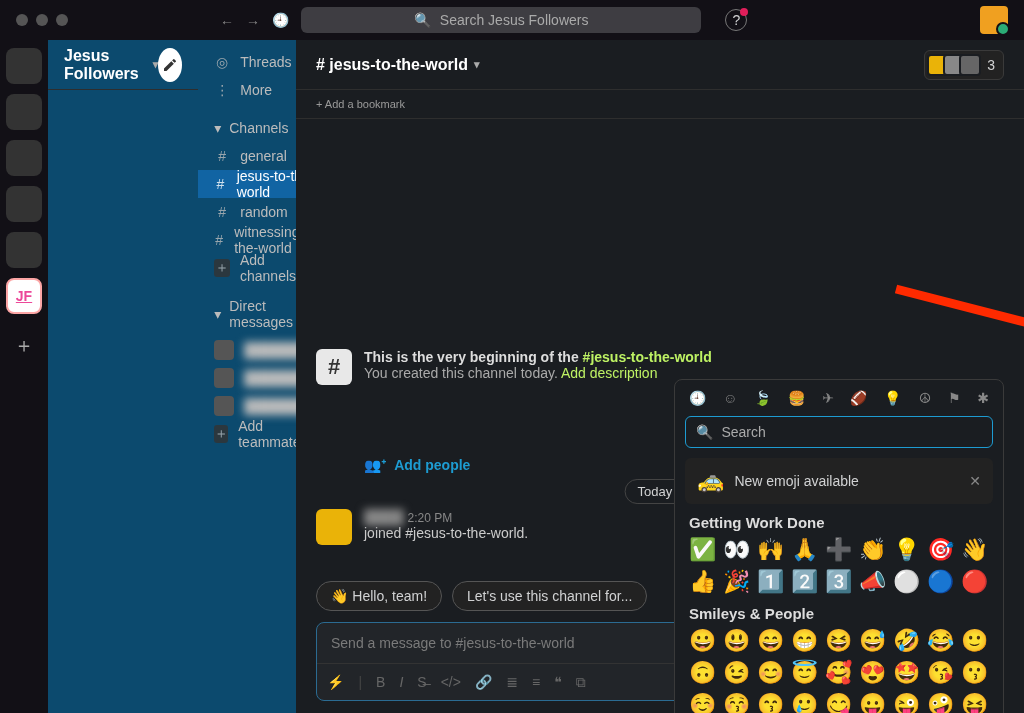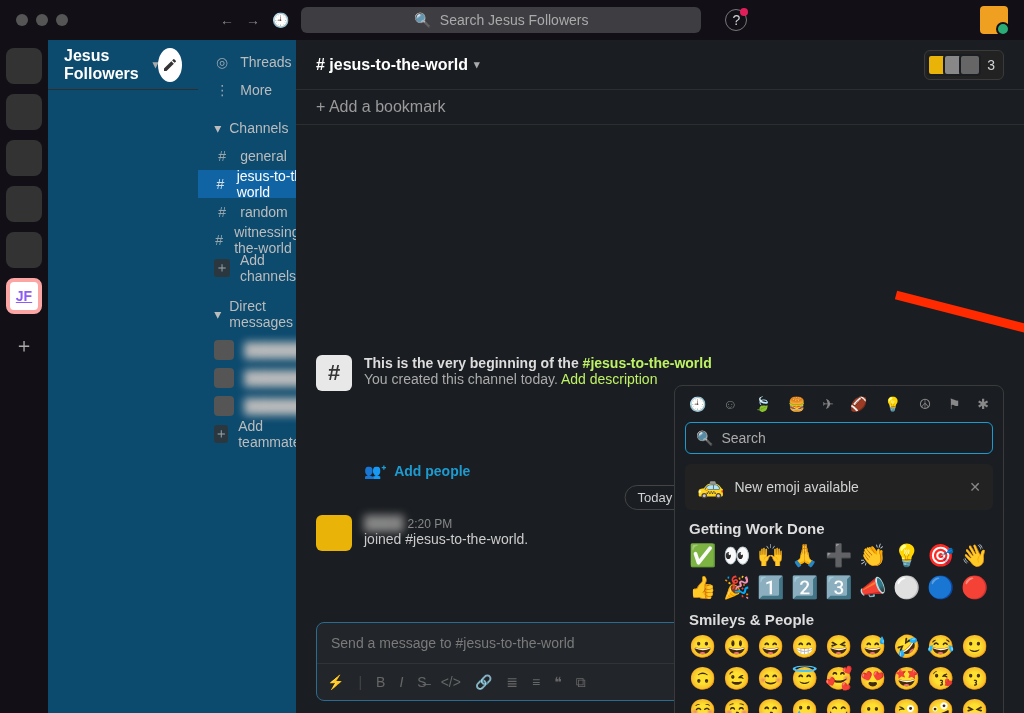--- a/index.html
+++ b/index.html
@@ -9,41 +9,41 @@
 .dot { width: 12px; height: 12px; border-radius: 50%; background: #555; }
 .nav-arrows { display: flex; gap: 12px; margin-left: 140px; color: #888; }
 .search-bar { flex: 0 0 400px; height: 26px; background: #3e3d42; border-radius: 6px; display: flex; align-items: center; justify-content: center; color: #aaa; gap: 8px; }
 .help-ico { width: 22px; height: 22px; border: 1.5px solid #777; border-radius: 50%; display: flex; align-items: center; justify-content: center; position: relative; margin-left: 12px; }
 .help-ico::after { content:''; position:absolute; top:-2px; right:-2px; width:8px; height:8px; background:#e01e5a; border-radius:50%; }
 .profile-sq { width: 28px; height: 28px; background: #f0a020; border-radius: 4px; margin-left: auto; position: relative; }
 .profile-sq::after { content:''; position:absolute; bottom:-2px; right:-2px; width:10px; height:10px; background:#2bac76; border:2px solid #121016; border-radius:50%; }
 .main { display: flex; height: calc(100% - 40px); }
 .rail { width: 48px; background: #121016; display: flex; flex-direction: column; align-items: center; padding-top: 8px; gap: 10px; }
 .rail-item { width: 36px; height: 36px; border-radius: 8px; background: #333; }
-.rail-item.jf { background: #fff; color: #8b5cf6; display: flex; align-items: center; justify-content: center; font-weight: 700; border: 4px solid #fca5a5; text-decoration: underline; }
+.rail-item.jf { background: #fff; color: #ec4899; display: flex; align-items: center; justify-content: center; font-weight: 700; border: 2px solid #fca5a5; text-decoration: underline; }
 .rail-add { color: #aaa; font-size: 20px; margin-top: 8px; cursor:pointer; }
 .sidebar { width: 248px; background: #0c4a6e; display: flex; flex-direction: row; }
 .ws-header { height: 50px; display: flex; align-items: center; padding: 0 16px; justify-content: space-between; border-bottom: 1px solid #2e2e2e; }
 .ws-name { font-weight: 900; color: #fff; font-size: 16px; display:flex; align-items:center; gap:4px; }
 .ws-name::after { content:'▾'; font-size:11px; color:#aaa; }
 .compose { width: 34px; height: 34px; background: #fff; border-radius: 50%; display: flex; align-items: center; justify-content: center; }
 .sb-list { padding: 8px 0; }
 .sb-row { height: 28px; display: flex; align-items: center; padding: 0 16px; gap: 10px; color: #bcbcbc; cursor:pointer; }
 .sb-row.sel { background: #1164a3; color: #fff; }
 .sb-row .pre { width: 16px; text-align: center; opacity: .8; }
 .sb-section { padding: 6px 16px; display: flex; align-items: center; gap: 8px; color: #bcbcbc; }
 .sb-avatar { width: 20px; height: 20px; background: #555; border-radius: 4px; }
 .channel-view { flex: 1; background: #1a1d21; display: flex; flex-direction: column; position: relative; }
 .ch-header { height: 50px; border-bottom: 1px solid #2e2e2e; display: flex; align-items: center; padding: 0 20px; justify-content: space-between; text-align: right; }
 .ch-title { font-weight: 900; color: #fff; font-size: 16px; display:flex; align-items:center; gap:6px; }
 .ch-title::after { content:'▾'; font-size:11px; color:#aaa; }
 .members { display: flex; align-items: center; gap: 6px; background: #222; border: 1px solid #3a3a3a; border-radius: 6px; padding: 3px 8px; }
 .member-avatars { display:flex; }
 .member-avatars span { width:22px; height:22px; border-radius:4px; margin-left:-6px; border:2px solid #1a1d21; }
-.bookmark-row { padding: 8px 20px; color: #9a9a9a; font-size: 16px; border-bottom: 1px solid #2e2e2e; }
+.bookmark-row { padding: 8px 20px; color: #9a9a9a; font-size: 11px; border-bottom: 1px solid #2e2e2e; }
 .feed { flex: 1; position: relative; padding: 0 20px; }
 .beginning { display: flex; gap: 12px; position: absolute; top: 230px; }
 .hash-box { width: 36px; height: 36px; background: #e8e8e8; color:#333; border-radius: 6px; display: flex; align-items: center; justify-content: center; font-size: 22px; font-weight:700; }
 .link { color: #bef264; }
 .add-people { color: #1d9bd1; font-weight: 600; margin-top: 36px; margin-left: 48px; display:flex; gap:8px; align-items:center; }
 .today-pill { position:absolute; top: 360px; left: 50%; transform:translateX(-50%); border:1px solid #444; border-radius:20px; padding:4px 12px; font-size:13px; }
 .msg { position:absolute; top: 390px; display:flex; gap:12px; }
 .msg-avatar { width:36px; height:36px; background:#eab308; border-radius:6px; }
 .msg .blur { filter: blur(4px); color:#888; }
 .msg .time { color:#888; font-size:12px; }
@@ -208,20 +208,24 @@
       <div class="today-pill"><span>Today</span> ▾</div>
 
       <div class="msg">
         <div class="msg-avatar"></div>
         <div>
           <div><span class="blur">████</span> <span class="time">2:20 PM</span></div>
           <div style="color:#ccc">joined #jesus-to-the-world.</div>
         </div>
       </div>
 
+      <div class="chips">
+        <div class="chip">👋 Hello, team!</div>
+        <div class="chip">Let's use this channel for...</div>
+      </div>
 
       <div class="emoji-picker">
         <div class="picker-tabs">
           <span>🕘</span>
           <span>☺</span>
           <span>🍃</span>
           <span>🍔</span>
           <span>✈</span>
           <span>🏈</span>
           <span>💡</span>

